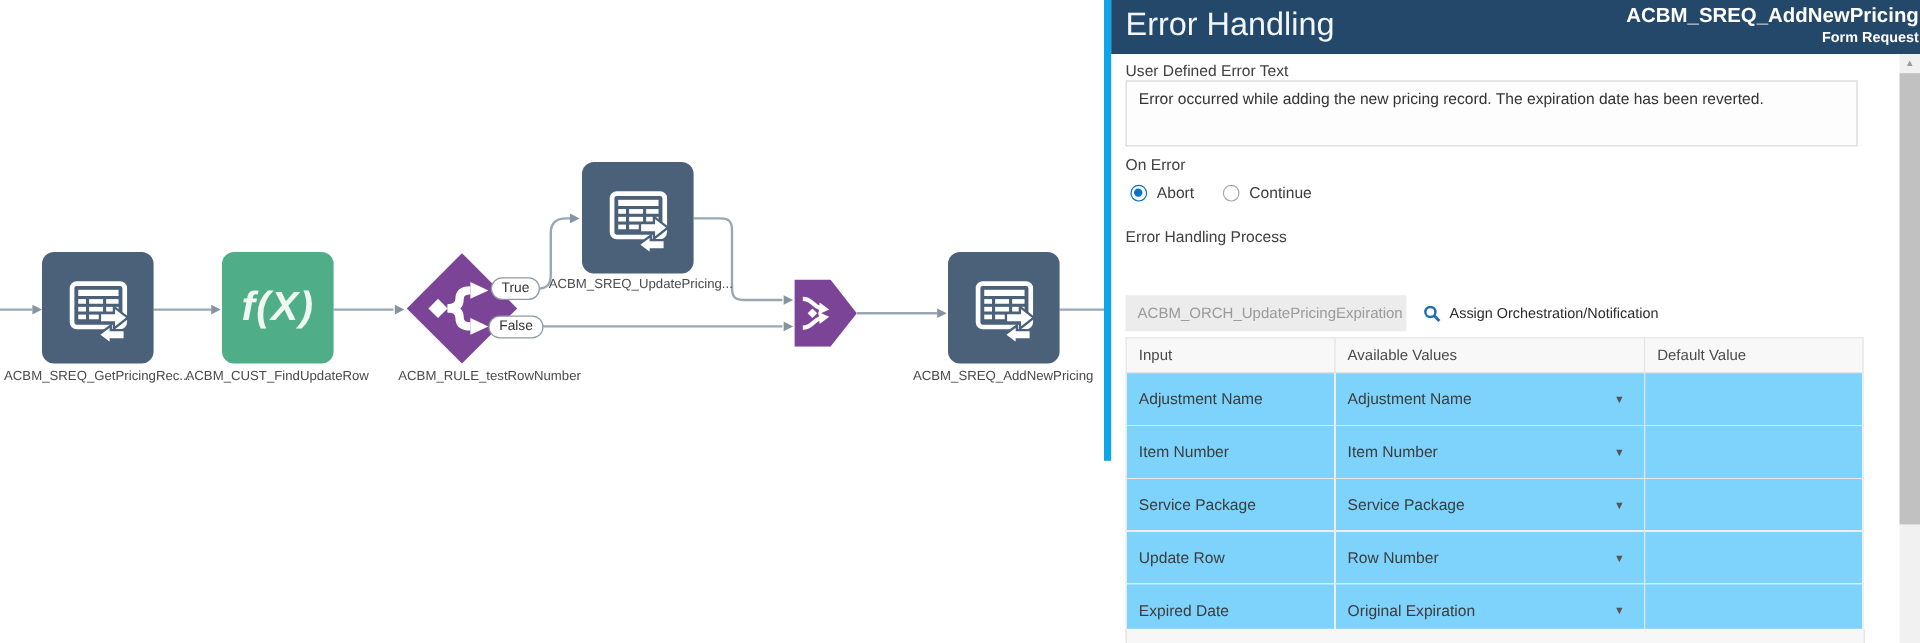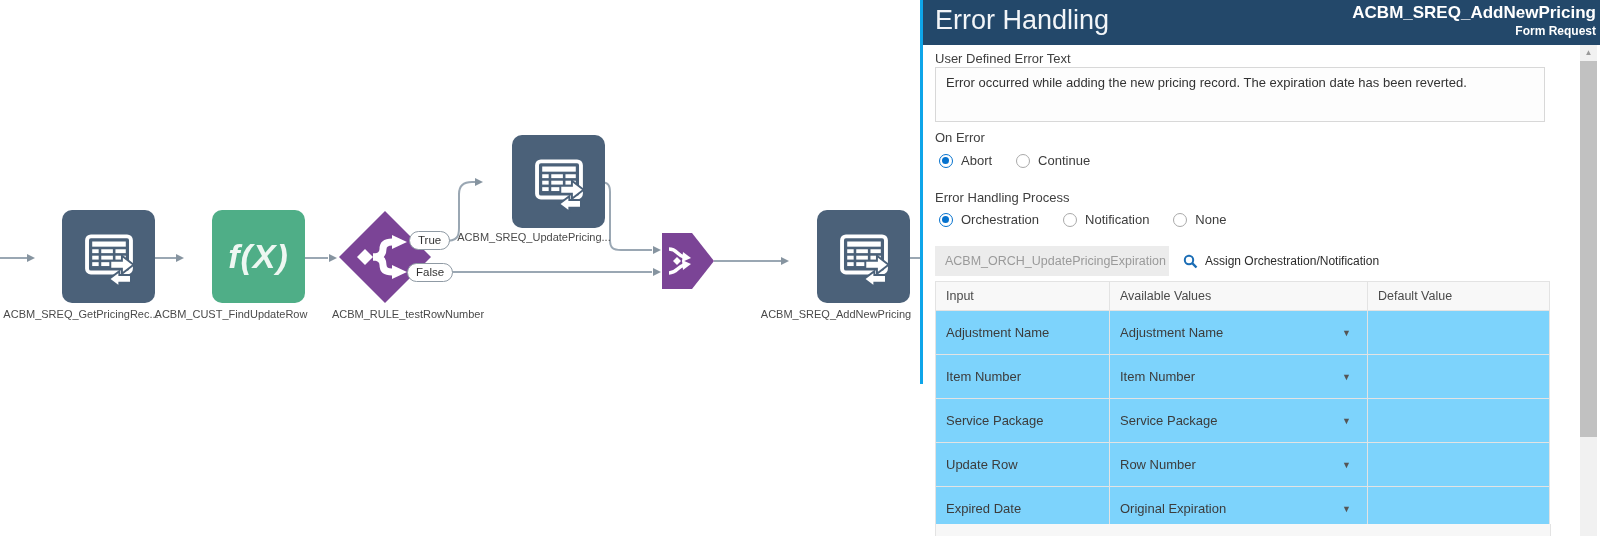--- a/index.html
+++ b/index.html
@@ -3,32 +3,32 @@
 <meta charset="utf-8">
 <style>
   html,body{margin:0;padding:0;}
   .canvas{position:relative;width:1600px;height:536px;background:#ffffff;
     font-family:"Liberation Sans",sans-serif;overflow:hidden;}
 
   
   .flow{position:absolute;left:0;top:0;width:920px;height:536px;}
   .connectors{position:absolute;left:0;top:0;}
   .node{position:absolute;width:93px;height:93px;border-radius:10px;
-    display:flex;align-items:center;justify-content:center;box-sizing:border-box;margin-left:27px;}
+    display:flex;align-items:center;justify-content:center;box-sizing:border-box;}
   .node.dark{background:#4b6179;}
   .node.green{background:#4fae87;}
   .fx-text{color:#eef7f2;font-size:34px;font-weight:bold;font-style:italic;letter-spacing:1px;}
   .node-label{position:absolute;font-size:11px;color:#4a4a4a;white-space:nowrap;
     transform:translateX(-50%);}
   .pill{position:absolute;background:#ffffff;border:1.5px solid #8f9aa4;border-radius:10px;
     font-size:11.5px;color:#333;padding:1px 8px 2px 8px;line-height:14px;}
 
   
   .panel{position:absolute;left:920px;top:0;width:680px;height:384px;background:#ffffff;
-    border-left:3px solid #0ea5e9;box-sizing:border-box;}
+    border-left:6px solid #0ea5e9;box-sizing:border-box;}
   .panel-header{position:absolute;left:0;top:0;width:680px;height:45px;background:#23486a;}
   .panel-title{position:absolute;left:12px;top:5px;font-size:27px;color:#f2f5f8;}
   .panel-header-right{position:absolute;right:7px;top:2px;text-align:right;color:#ffffff;}
   .panel-node-name{font-size:17px;font-weight:bold;line-height:22px;}
   .panel-node-type{font-size:12px;font-weight:bold;line-height:14px;}
   .field-label{position:absolute;left:12px;font-size:13px;color:#404040;}
   .error-textarea{position:absolute;left:12px;top:67px;width:610px;height:55px;
     border:1px solid #d8d8d8;background:#fdfdfd;box-sizing:border-box;
     font-size:13px;color:#333;padding:7px 10px;}
   .radio-row{position:absolute;left:16px;display:flex;align-items:center;gap:24px;}
@@ -195,34 +195,20 @@
         <span class="radio checked"></span>
         <span class="radio-label">Abort</span>
       </div>
       <div class="radio-group">
         <span class="radio"></span>
         <span class="radio-label">Continue</span>
       </div>
     </div>
 
     <div class="field-label" style="top:190px;">Error Handling Process</div>
-    <div class="radio-row" style="top:212px;">
-      <div class="radio-group">
-        <span class="radio checked"></span>
-        <span class="radio-label">Orchestration</span>
-      </div>
-      <div class="radio-group">
-        <span class="radio"></span>
-        <span class="radio-label">Notification</span>
-      </div>
-      <div class="radio-group">
-        <span class="radio"></span>
-        <span class="radio-label">None</span>
-      </div>
-    </div>
 
     <div class="orch-input">ACBM_ORCH_UpdatePricingExpiration</div>
 
     <div class="assign-link">
       <svg width="15" height="15" viewBox="0 0 15 15">
         <circle cx="6" cy="6" r="4.2" fill="none" stroke="#1b6db5" stroke-width="2"></circle>
         <line x1="9.2" y1="9.2" x2="13.5" y2="13.5" stroke="#1b6db5" stroke-width="2.4"></line>
       </svg>
       <span>Assign Orchestration/Notification</span>
     </div>

